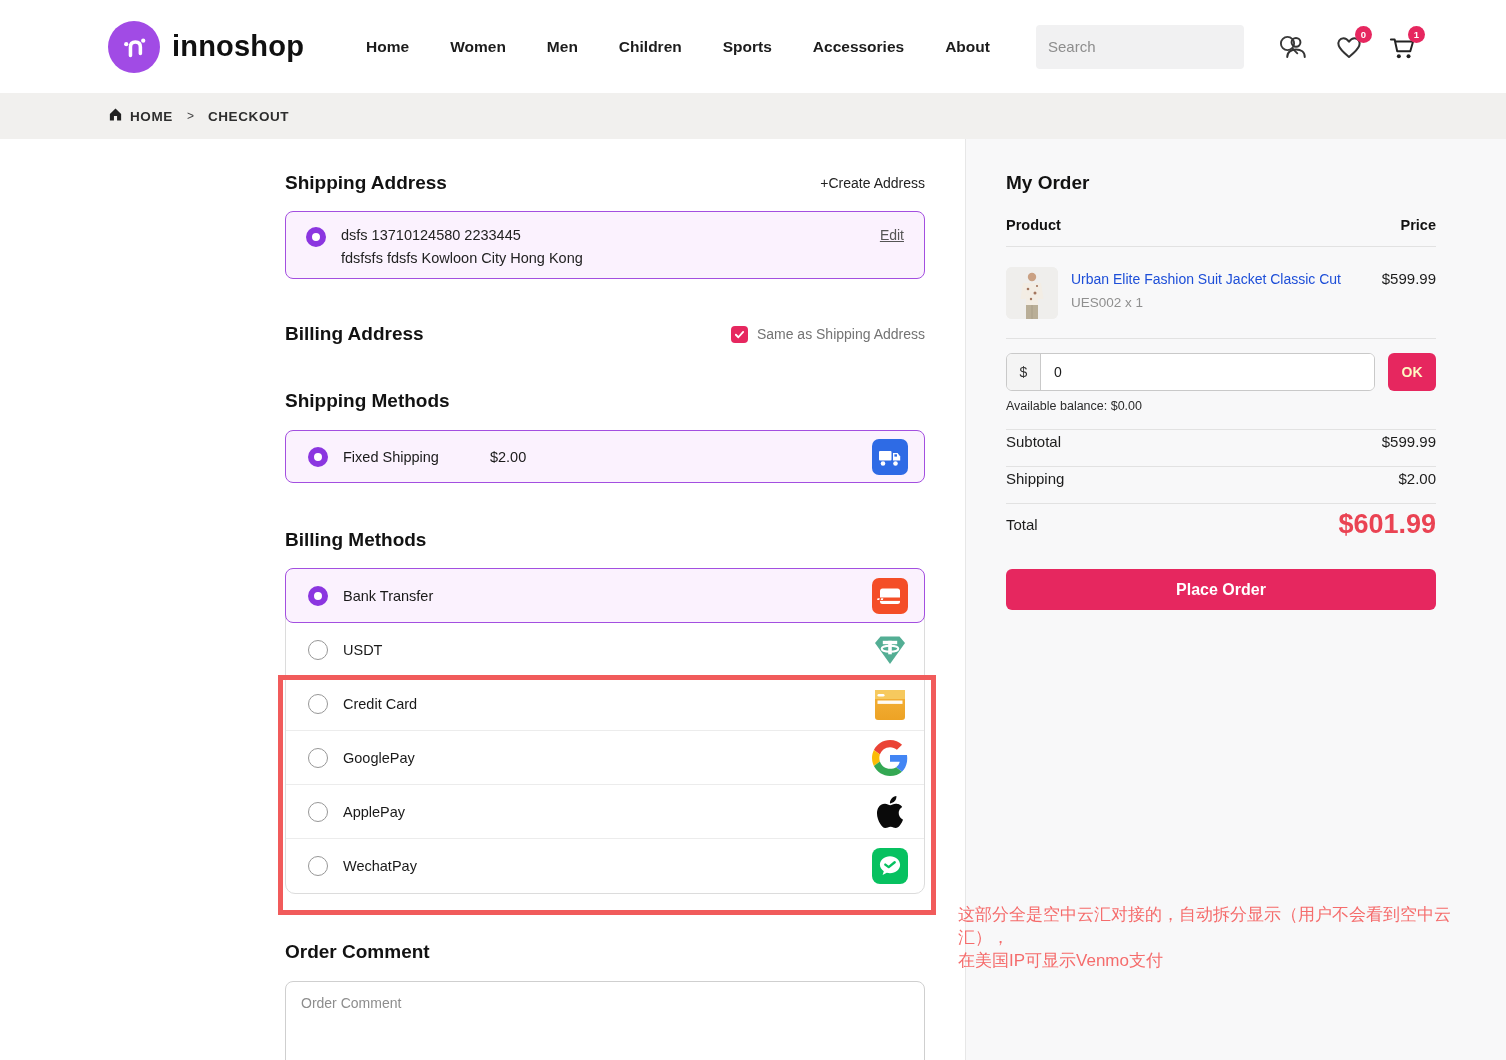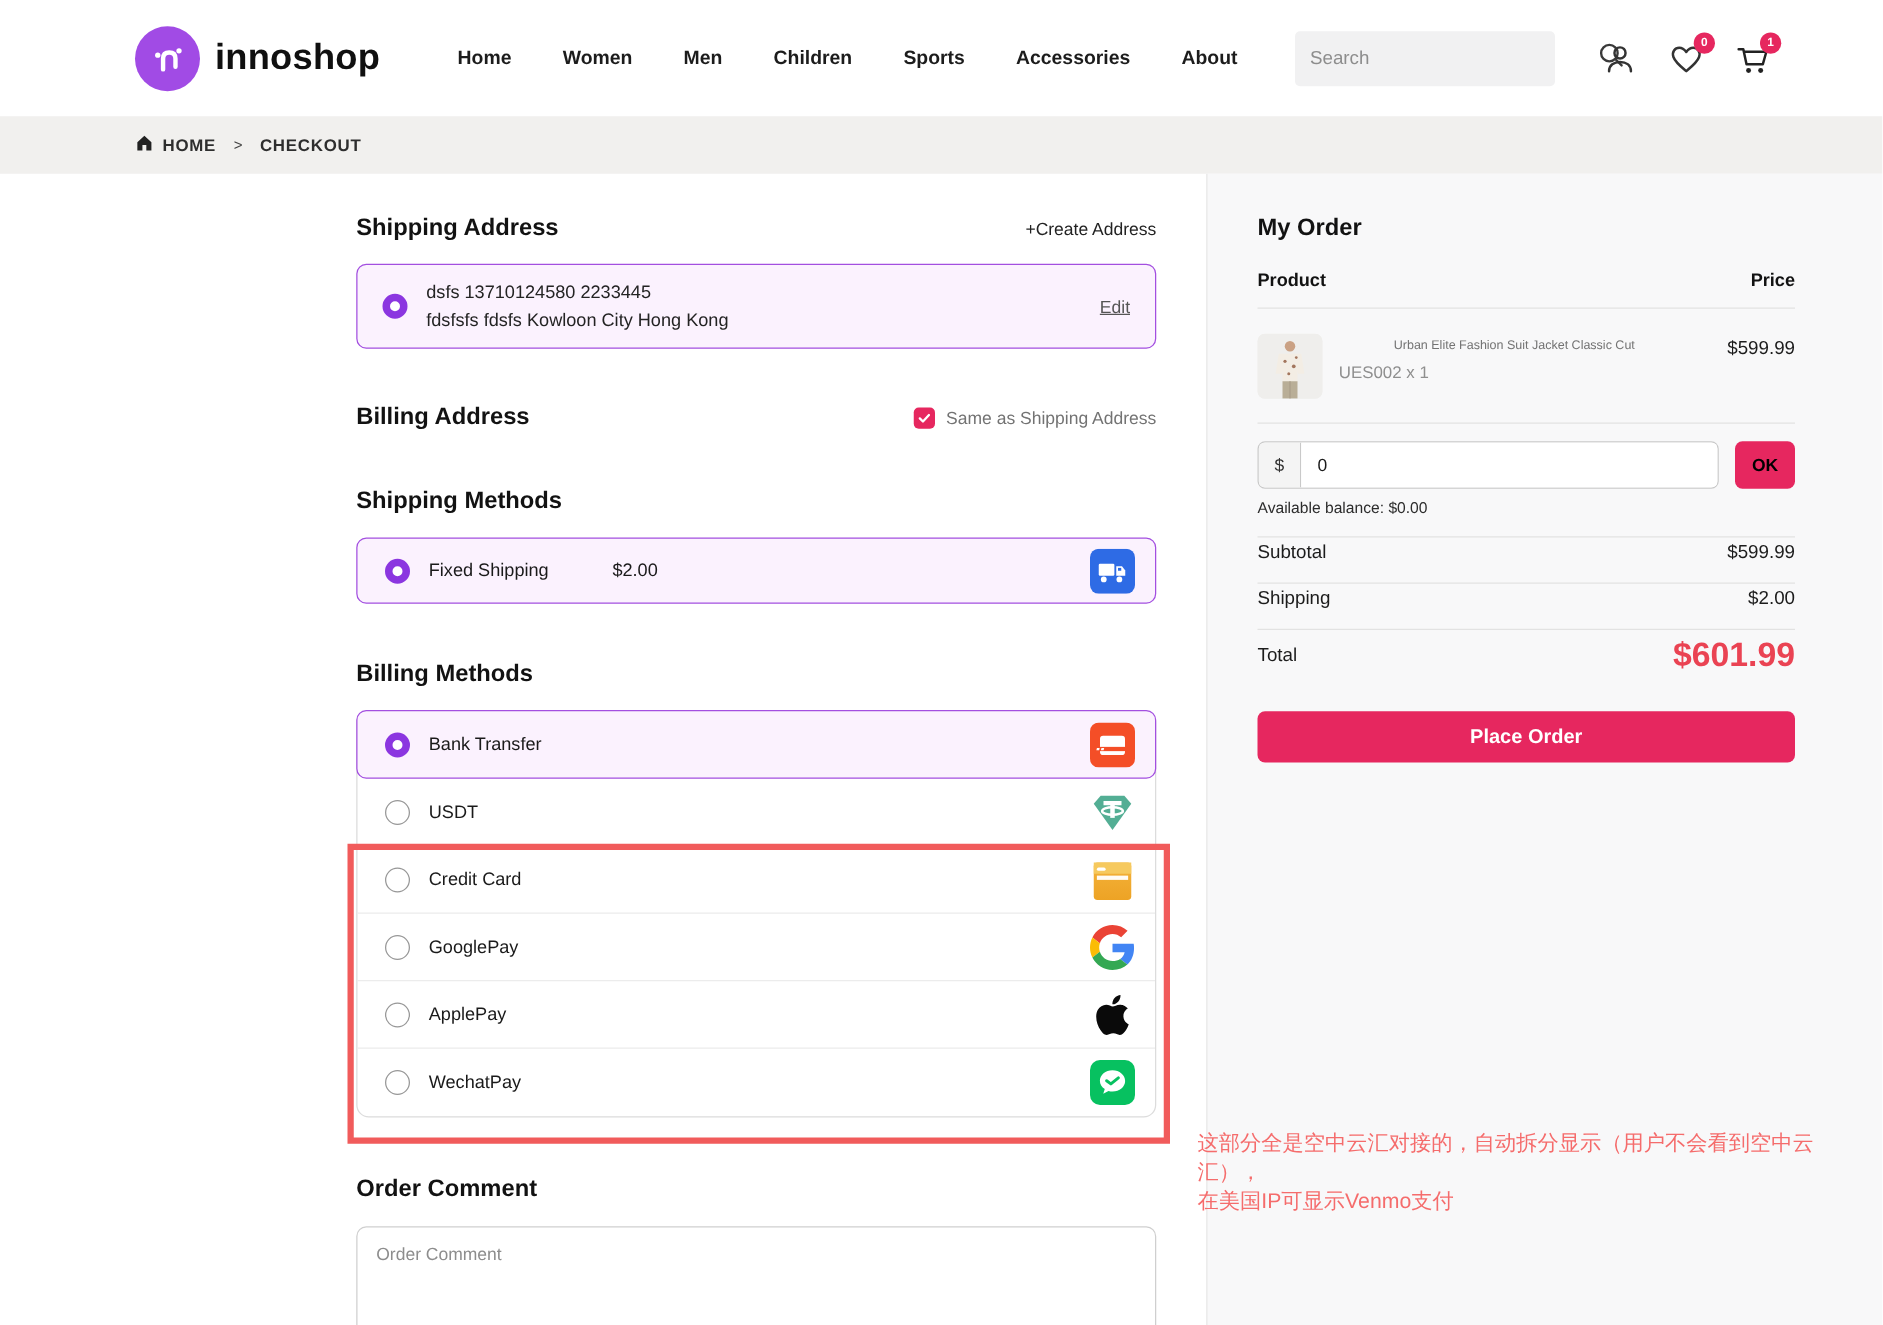--- a/index.html
+++ b/index.html
@@ -27,21 +27,21 @@
   .crumb-sep { font-size:12px; color:#444; }
   .crumb.current { cursor:default; }
   
   .sidebar-bg { position:absolute; left:965px; top:139px; width:541px; height:921px; background:#f8f8f9; border-left:1px solid #e7e7e7; }
   .main-col { position:absolute; left:285px; top:139px; width:640px; }
   .side-col { position:absolute; left:1006px; top:139px; width:430px; }
   
   .sec-head { display:flex; align-items:center; justify-content:space-between; }
   .sec-title { font-size:19px; font-weight:700; color:#121212; }
   .create-link { font-size:14px; color:#222; cursor:pointer; }
-  .addr-card { margin-top:17px; height:68px; border:1px solid #a34fe0; background:#fbf2fe; border-radius:8px; display:flex; align-items:center; padding:4px 20px; gap:15px; }
+  .addr-card { margin-top:17px; height:68px; border:1px solid #a34fe0; background:#fbf2fe; border-radius:8px; display:flex; align-items:flex-start; padding:15px 20px; gap:15px; }
   .addr-lines { flex:1; display:flex; flex-direction:column; gap:7px; }
   .addr-line1, .addr-line2 { font-size:14.5px; color:#232323; }
   .edit-link { font-size:14px; color:#555; text-decoration:underline; cursor:pointer; }
   .radio { width:20px; height:20px; border-radius:50%; border:1.5px solid #979797; background:#fff; flex:none; }
   .radio.checked { border:6px solid #8b36e0; }
   .mt-billing { margin-top:44px; }
   .same-box { display:flex; align-items:center; gap:9px; cursor:pointer; }
   .checkbox { width:17px; height:17px; border-radius:4px; background:#e6275f; display:flex; align-items:center; justify-content:center; flex:none; }
   .same-label { font-size:14px; color:#737373; }
   .mt-shipm { margin-top:45px; }
@@ -62,29 +62,29 @@
   .anno-box { position:absolute; left:278px; top:675px; width:658px; height:240px; border:5px solid #f15b5b; pointer-events:none; }
   .anno-text { position:absolute; left:958px; top:903px; width:516px; font-size:17px; line-height:23px; color:#f56c6c; }
   
   .so-title { margin-top:33px; font-size:19px; font-weight:700; color:#121212; }
   .so-headrow { margin-top:23px; display:flex; justify-content:space-between; }
   .so-colhead { font-size:14.5px; font-weight:700; color:#121212; }
   .divider { margin-top:13px; border-top:1px solid #e2e2e2; }
   .prod-row { margin-top:20px; display:flex; gap:13px; }
   .prod-thumb { width:52px; height:52px; border-radius:6px; background:#efeeec; overflow:hidden; flex:none; }
   .prod-info { flex:1; display:flex; flex-direction:column; gap:8px; padding-top:4px; }
-  .prod-name { font-size:10px; color:#737373;margin-left:44px; }
+  .prod-name { font-size:14px; color:#1d4ed8; }
   .prod-sku { font-size:13.5px; color:#8f8f8f; }
   .prod-price { font-size:15px; color:#1c1c1c; padding-top:3px; }
   .div-after-prod { margin-top:19px; border-top:1px solid #e2e2e2; }
   .bal-row { margin-top:14px; display:flex; align-items:stretch; gap:13px; height:38px; }
   .bal-group { flex:1; display:flex; border:1px solid #c9c9c9; border-radius:6px; overflow:hidden; background:#fff; }
   .bal-prefix { width:34px; background:#f4f4f4; border-right:1px solid #c9c9c9; display:flex; align-items:center; justify-content:center; font-size:14px; color:#333; }
   .bal-input { flex:1; border:none; outline:none; padding:0 13px; font-size:14px; color:#1a1a1a; font-family:inherit; }
-  .ok-btn { width:48px; border:none; border-radius:6px; background:#e6275f; color:#000000; font-size:14px; font-weight:700; cursor:pointer; font-family:inherit; }
+  .ok-btn { width:48px; border:none; border-radius:6px; background:#e6275f; color:#fef9c3; font-size:14px; font-weight:700; cursor:pointer; font-family:inherit; }
   .bal-avail { margin-top:8px; font-size:12.5px; color:#2c2c2c; }
   .sum-row { margin-top:3px; display:flex; justify-content:space-between; align-items:center; }
   .sum-label { font-size:15px; color:#1c1c1c; }
   .sum-value { font-size:15px; color:#1c1c1c; }
   .div-sum { margin-top:16px; border-top:1px solid #e2e2e2; }
   .total-row { margin-top:5px; display:flex; justify-content:space-between; align-items:center; }
   .total-label { font-size:15px; color:#1c1c1c; }
   .total-value { font-size:27px; font-weight:700; color:#ea4353; }
   .place-btn { margin-top:29px; width:430px; height:41px; border:none; border-radius:6px; background:#e6275f; color:#fff; font-size:16px; font-weight:700; cursor:pointer; font-family:inherit; }
 </style>

